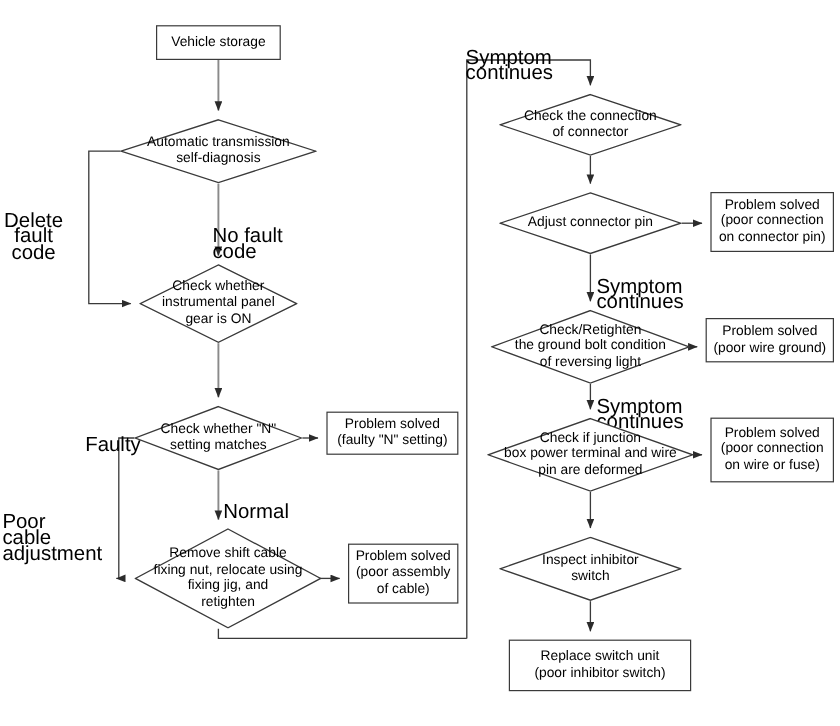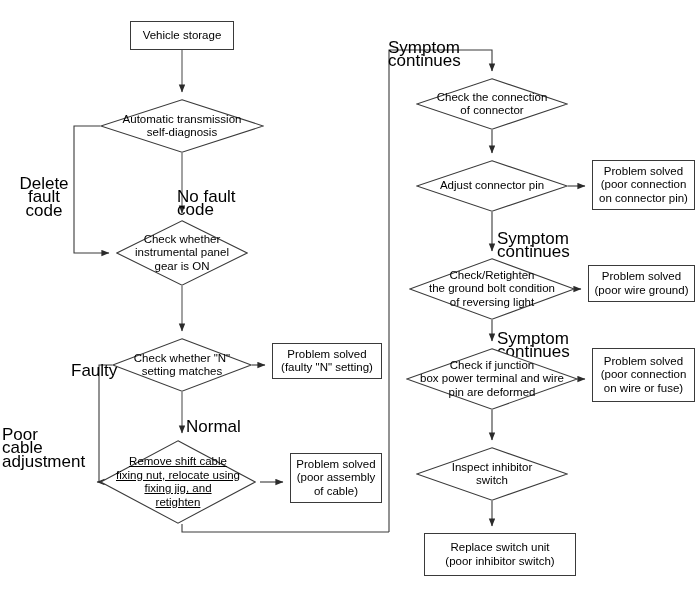--- a/index.html
+++ b/index.html
@@ -92,42 +92,42 @@
   </div>
 
   <div class="node dia" style="left:112px;top:338px;width:140px;height:54px;">
     <svg width="140" height="54" viewBox="0 0 140 54">
       <polygon points="70,0.8 139.2,27 70,53.2 0.8,27" fill="#fff" stroke="#3a3a3a" stroke-width="1.1"></polygon>
     </svg>
     <span class="txt">Check whether "N"
 setting matches</span>
   </div>
 
-  <div class="node dia" style="left:100px;top:440px;width:156px;height:84px;text-decoration:underline;">
+  <div class="node dia" style="left:112px;top:440px;width:156px;height:84px;">
     <svg width="156" height="84" viewBox="0 0 156 84">
       <polygon points="78,0.8 155.2,42 78,83.2 0.8,42" fill="#fff" stroke="#3a3a3a" stroke-width="1.1"></polygon>
     </svg>
     <span class="txt">Remove shift cable
 fixing nut, relocate using
 fixing jig, and
 retighten</span>
   </div>
 
   <div class="node rect" style="left:272px;top:343px;width:110px;height:36px;">
     <span class="txt">Problem solved
 (faulty "N" setting)</span>
   </div>
 
   <div class="node rect" style="left:290px;top:453px;width:92px;height:50px;">
     <span class="txt">Problem solved
 (poor assembly
 of cable)</span>
   </div>
 
-  <div class="edgelabel el-c" style="left:16px;top:163px;width:56px;">
+  <div class="edgelabel el-c" style="left:0;top:163px;width:56px;">
     <span>Delete
 fault code</span>
   </div>
   <div class="edgelabel el-l" style="left:177px;top:176px;width:78px;">
     <span>No fault code</span>
   </div>
   <div class="edgelabel el-l" style="left:71px;top:350px;width:40px;">
     <span>Faulty</span>
   </div>
   <div class="edgelabel el-l" style="left:186px;top:406px;width:48px;">

